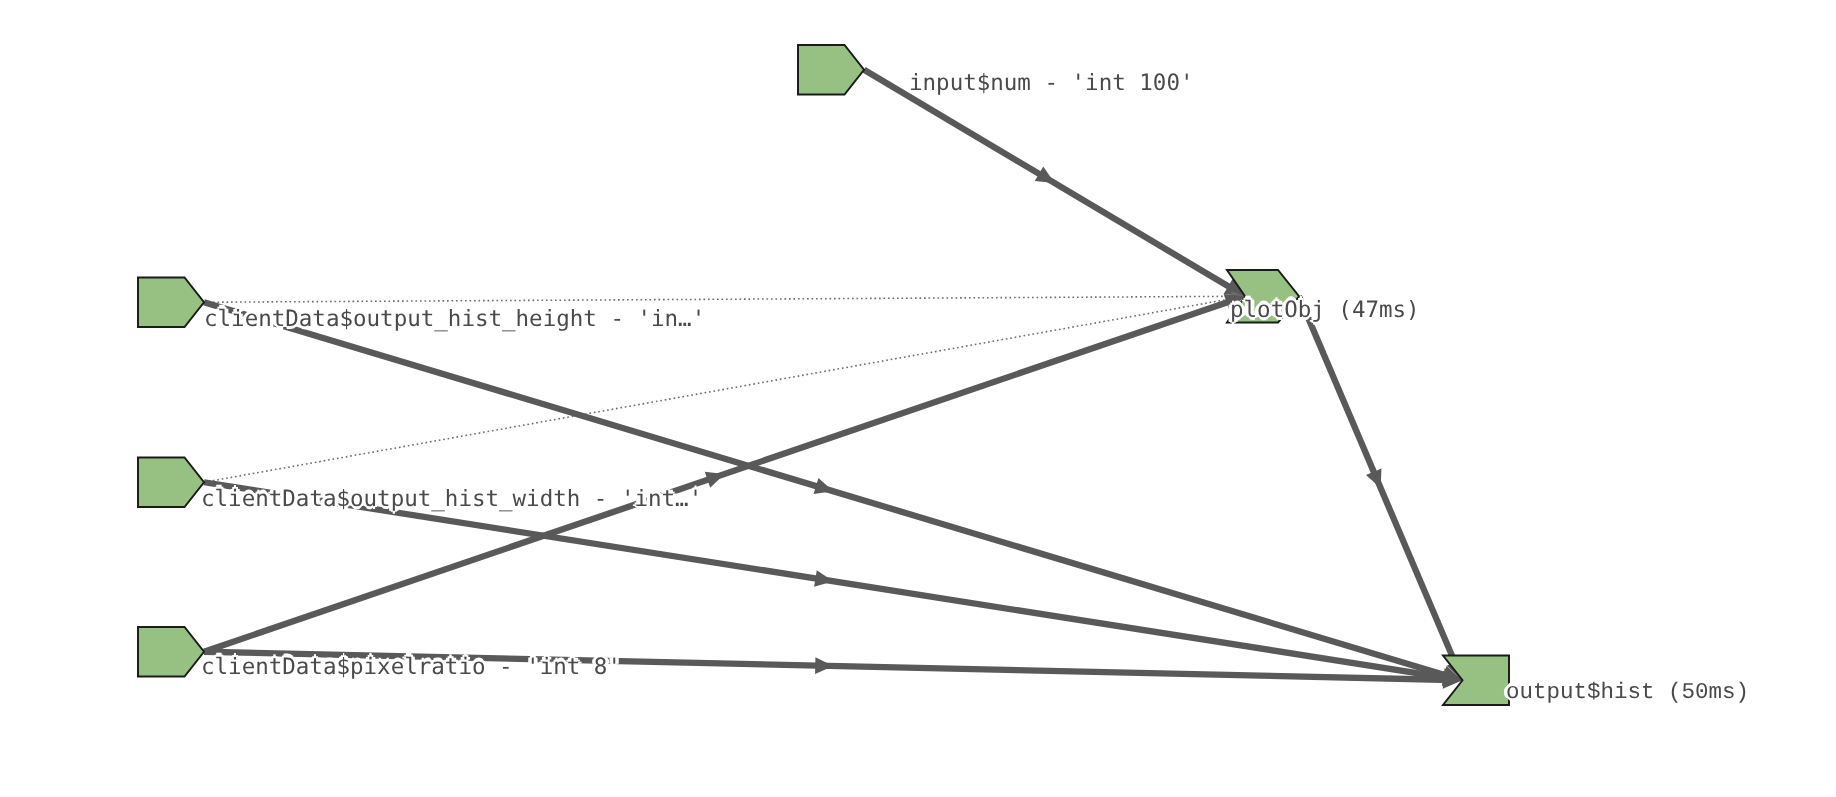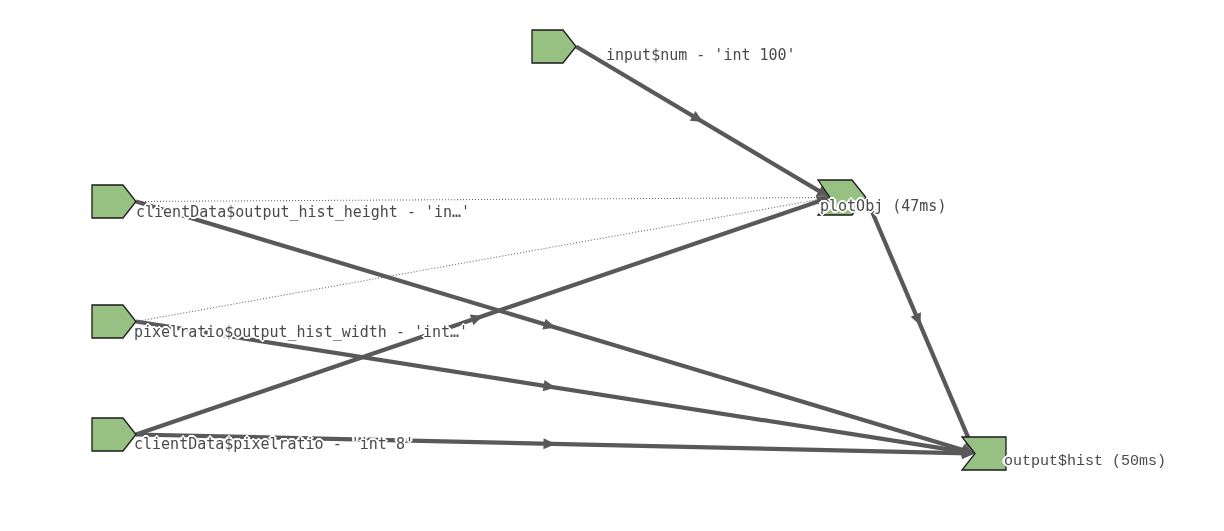--- a/index.html
+++ b/index.html
@@ -118,18 +118,18 @@
         <path d="M92,185 L123,185 L136,201.5 L123,218 L92,218 Z" class="node-shape" fill="#97c183"></path>
         <path d="M92,305 L123,305 L136,321.5 L123,338 L92,338 Z" class="node-shape" fill="#97c183"></path>
         <path d="M92,418 L123,418 L136,434.5 L123,451 L92,451 Z" class="node-shape" fill="#97c183"></path>
         <path d="M818,180 L852,180 L866,197.5 L852,215 L818,215 L830,197.5 Z" class="node-shape" fill="#97c183"></path>
         <path d="M962,437 L1006,437 L1006,470 L962,470 L975,453.5 Z" class="node-shape" fill="#97c183"></path>
       </g>
   </svg>
   <div id="labels-layer">
       <div class="node-label" style="left: 606px; top: 46px;">input$num - 'int 100'</div>
       <div class="node-label" style="left: 136px; top: 203px;">clientData$output_hist_height - 'in…'</div>
-      <div class="node-label" style="left: 134px; top: 323px;">pixelratio$output_hist_width - 'int…'</div>
+      <div class="node-label" style="left: 134px; top: 323px;">clientData$output_hist_width - 'int…'</div>
       <div class="node-label" style="left: 134px; top: 435px;">clientData$pixelratio - 'int 8'</div>
       <div class="node-label" style="left: 820px; top: 197px;">plotObj (47ms)</div>
       <div class="node-label" style="left: 1004px; top: 453px; font-family: Liberation Mono, monospace;">output$hist (50ms)</div>
     </div>
 </div>
 
 </body></html>

